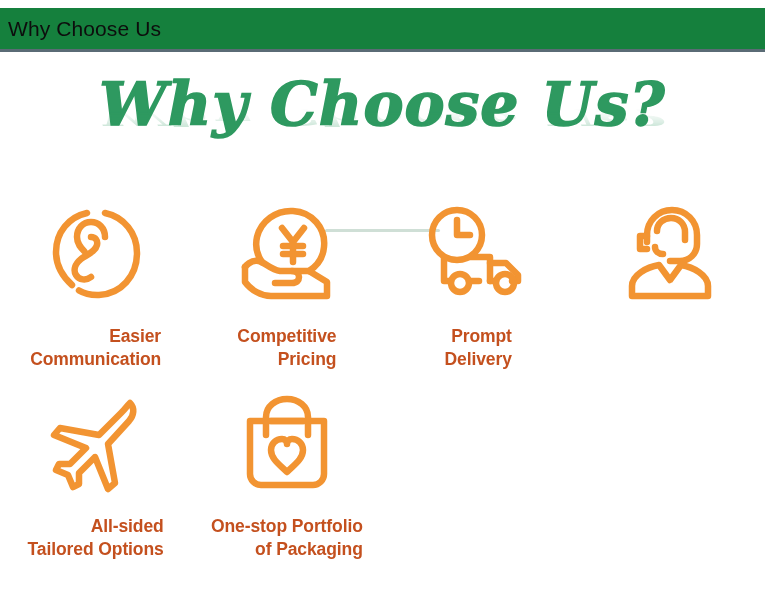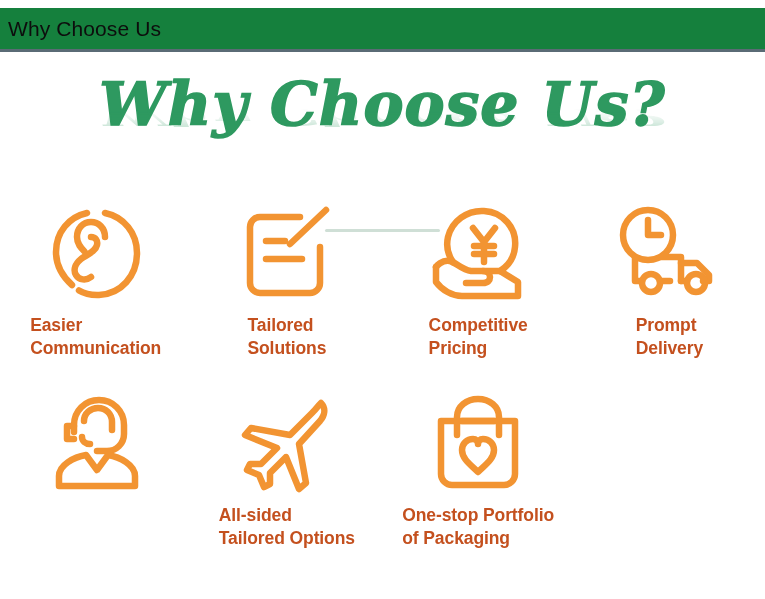--- a/index.html
+++ b/index.html
@@ -106,22 +106,22 @@
   .feature-icon {
     height: 115px;
     display: flex;
     align-items: center;
     justify-content: center;
   }
   .feature-icon svg {
     display: block;
   }
   .feature-label {
-    margin-top: 3px;
-    text-align: left;
+    margin-top: 14px;
+    text-align: right;
     font-family: "Liberation Sans", sans-serif;
     font-weight: bold;
     font-size: 17.5px;
     line-height: 1.33;
     color: #c4501e;
     white-space: pre-line;
     letter-spacing: -0.1px;
   }
 </style>
 </head>
@@ -149,32 +149,20 @@
         <path d="M55 9 C74 13 87 29 87 49 C87 72 71 90 49 91 C41 91.3 34 89.5 29 86.5"></path>
         <path d="M22 81 C12 72 6 61 6 48 C6 28 19 13 37 9"></path>
         <path d="M55 33 C55 24 48.5 18 41 18 C33 18 27 24.5 27 33 C27 40 31 44 34.5 47.5"></path>
         <path d="M41 33 C45.5 33 48 36.5 47 41 C45.5 48 36 51 31 55 C25 60 23 66 26 71 C29 76 36 77 41 73"></path>
       </svg>
     </div>
     <div class="feature-label">Easier
 Communication</div>
   </div>
 
-  <div class="feature">
-    <div class="feature-icon">
-      <svg width="98" height="100" viewBox="0 0 98 100" fill="none" stroke="#f29432" stroke-width="6.5" stroke-linecap="round" stroke-linejoin="round">
-        <path d="M62 13 H22 C16.5 13 12 17.5 12 23 V79 C12 84.5 16.5 89 22 89 H72 C77.5 89 82 84.5 82 79 V43"></path>
-        <path d="M28 37 H47"></path>
-        <path d="M28 55 H64"></path>
-        <path d="M52 40 L88 6"></path>
-      </svg>
-    </div>
-    <div class="feature-label">Tailored
-Solutions</div>
-  </div>
 
 
   <div class="feature">
     <div class="feature-icon">
       <svg width="104" height="100" viewBox="0 0 104 100" fill="none" stroke="#f29432" stroke-width="6.5" stroke-linecap="round" stroke-linejoin="round">
         <path d="M27 58 C22 51 20 42 22 33 C26 17 41 6 58 7 C77 8 91 24 89 43 C88 54 82 62 74 67"></path>
         <path d="M47 24 L58 38 L69 24"></path>
         <path d="M58 38 V58"></path>
         <path d="M48 42 H68"></path>
         <path d="M48 50 H68"></path>

